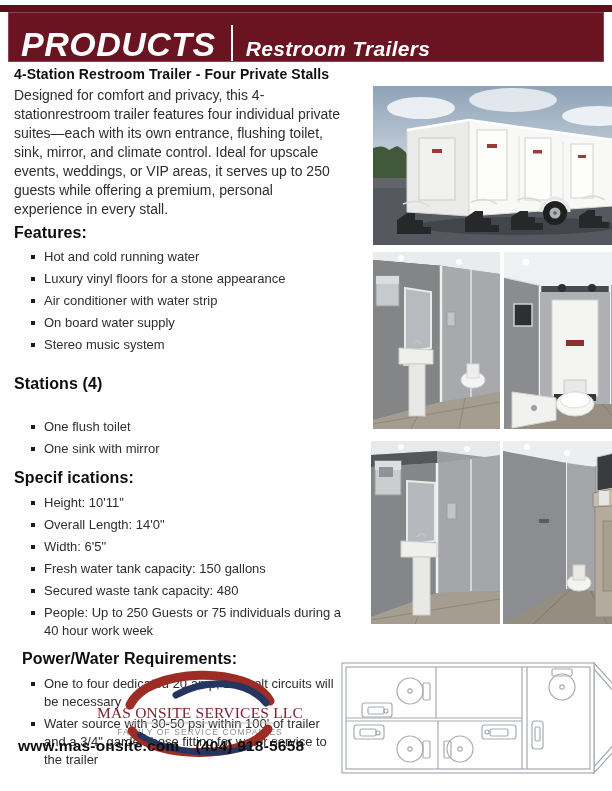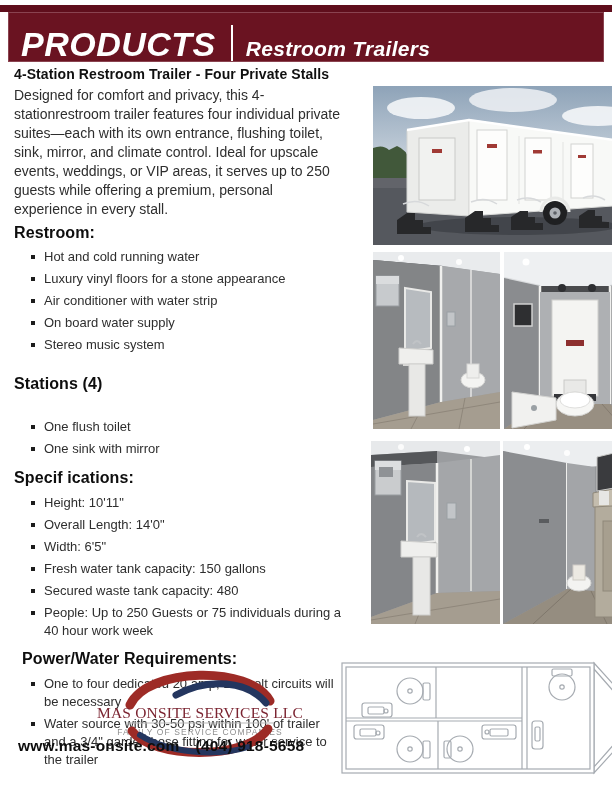--- a/index.html
+++ b/index.html
@@ -58,21 +58,21 @@
   <header class="banner">
     <span class="banner-title">PRODUCTS</span>
     <span class="banner-sep"></span>
     <span class="banner-subtitle">Restroom Trailers</span>
   </header>
 
   <div class="text-col">
     <h2 class="doc-title">4-Station Restroom Trailer - Four Private Stalls</h2>
     <p class="intro-body">Designed for comfort and privacy, this 4-stationrestroom trailer features four individual private suites—each with its own entrance, flushing toilet, sink, mirror, and climate control. Ideal for upscale events, weddings, or VIP areas, it serves up to 250 guests while offering a premium, personal experience in every stall.</p>
 
-    <h3 class="sec-heading h-features">Restroom:</h3>
+    <h3 class="sec-heading h-features">Features:</h3>
     <ul class="blist">
       <li>Hot and cold running water</li>
       <li>Luxury vinyl floors for a stone appearance</li>
       <li>Air conditioner with water strip</li>
       <li>On board water supply</li>
       <li>Stereo music system</li>
     </ul>
 
     <h3 class="sec-heading h-stations">Stations (4)</h3>
     <ul class="blist">

